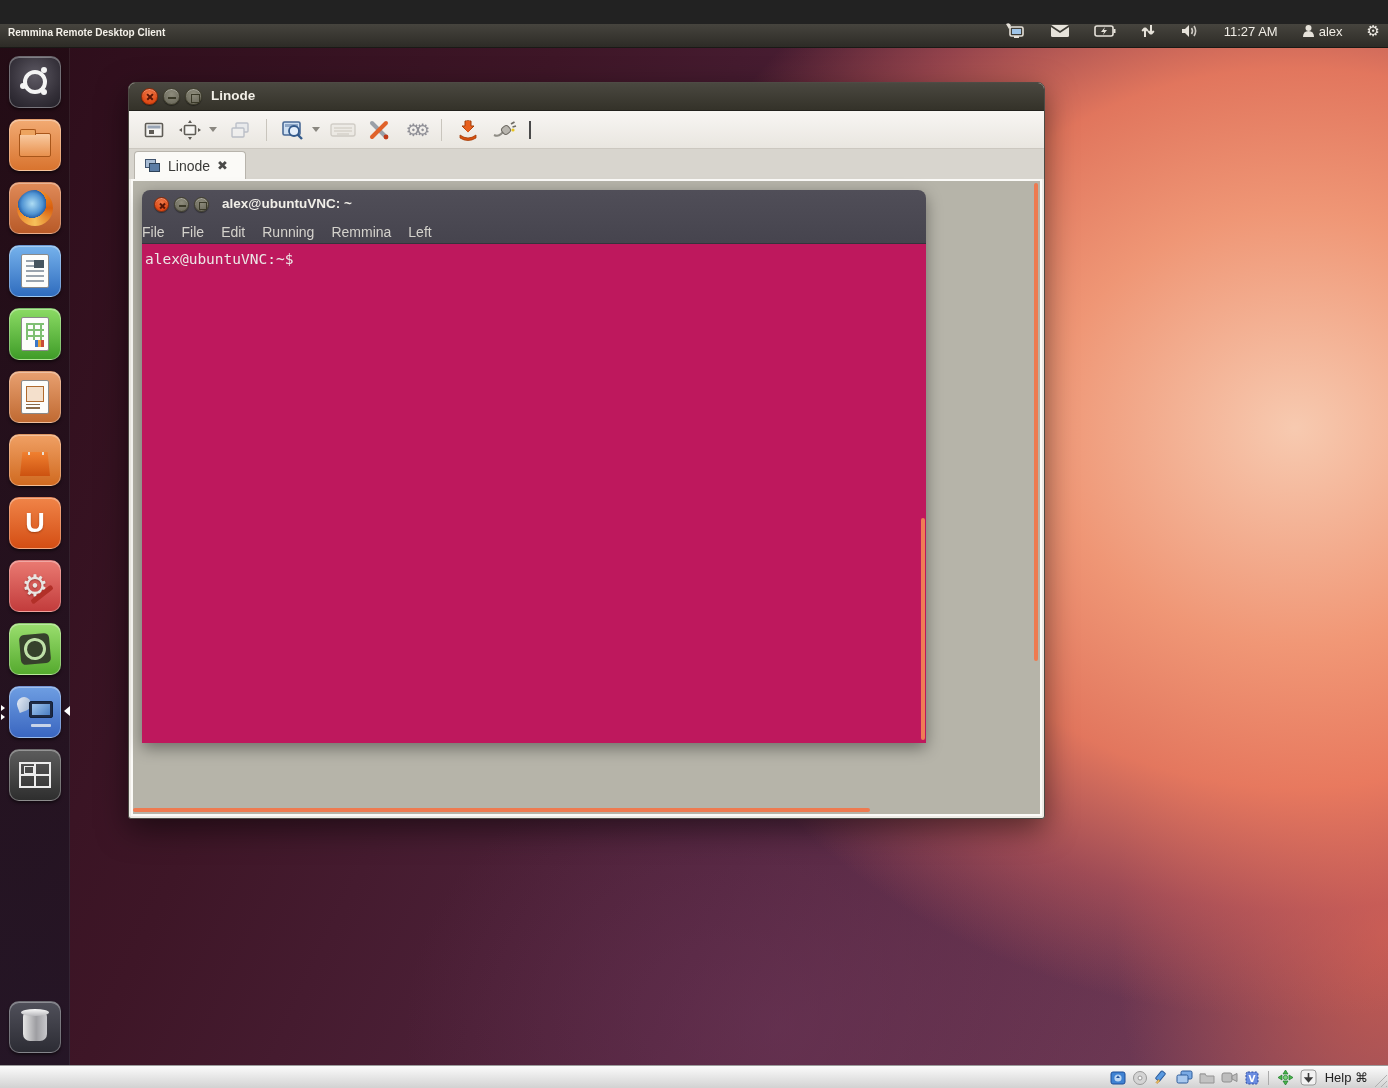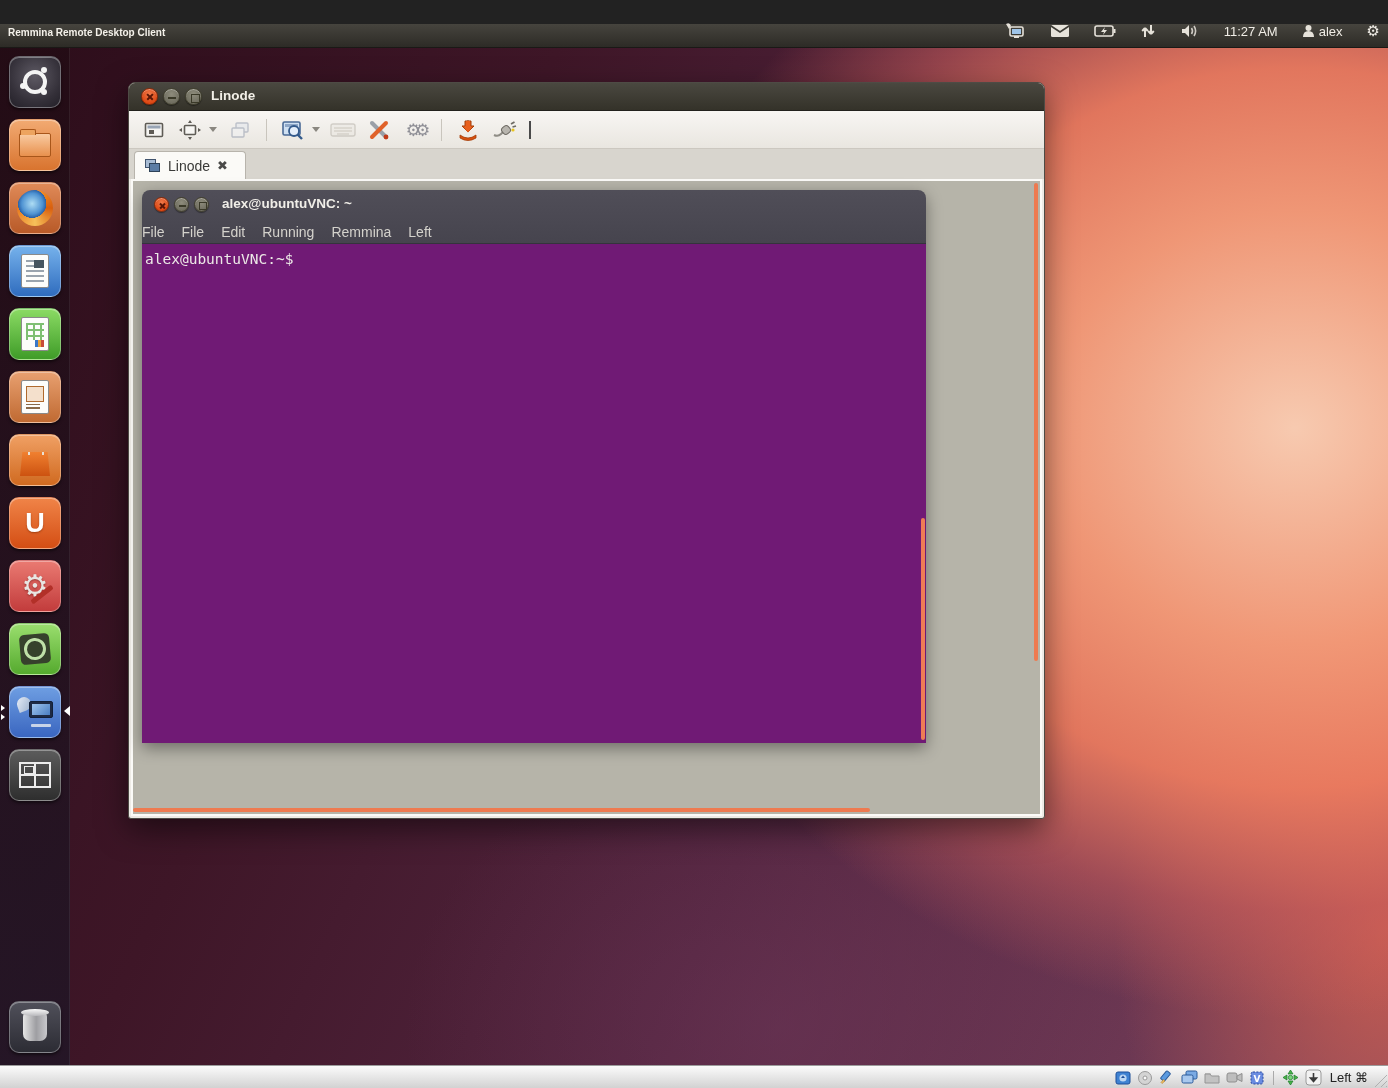--- a/index.html
+++ b/index.html
@@ -155,21 +155,21 @@
   .term-head { position:absolute; top:0; left:0; right:0; height:54px;
     background:linear-gradient(#504e58,#46444e); border-radius:8px 8px 0 0; border-bottom:1px solid #35333c; }
   .term-btns { position:absolute; left:12px; top:7px; display:flex; gap:5px; }
   .term-btns .wbtn { width:15px; height:15px; }
   .term-btns .wbtn-close::before, .term-btns .wbtn-close::after { left:3.5px; top:6.5px; width:7px; }
   .term-btns .wbtn-min::before { left:3.5px; top:7px; width:7px; }
   .term-btns .wbtn-max::before { left:3.5px; top:3.5px; width:6px; height:6px; }
   .term-title { position:absolute; left:80px; top:6px; font-size:13.5px; font-weight:bold; color:#f0eee8; }
   .term-menubar { position:absolute; left:0; top:30px; height:24px; display:flex; align-items:center; gap:17px; }
   .term-menu-item { font-size:14px; color:#d4d2cc; }
-  .term-body { position:absolute; top:54px; left:0; right:0; bottom:0; background:#701a75; }
+  .term-body { position:absolute; top:54px; left:0; right:0; bottom:0; background:#be185d; }
   .term-prompt { position:absolute; left:3px; top:7px; font-family:"DejaVu Sans Mono", monospace; font-size:14.5px; color:#ece8e6; white-space:pre; }
   .term-vscroll { position:absolute; right:1px; top:274px; width:4px; height:222px; background:#ef7c55; border-radius:2px; }
 
   
   svg { display:block; }
 </style>
 </head>
 <body>
 
 <div class="screen">
@@ -453,18 +453,18 @@
             <path d="M8.5 1 L11 5 H6 Z M8.5 16 L6 12 H11 Z M1 8.5 L5 6 V11 Z M16 8.5 L12 6 V11 Z" fill="#4ab44a" stroke="#1a7a2a" stroke-width="0.7"></path>
             <circle cx="8.5" cy="8.5" r="2.2" fill="#7ad47a" stroke="#1a7a2a" stroke-width="0.7"></circle>
           </svg>
       </span>
       <span class="sbicon">
         <svg width="17" height="17" viewBox="0 0 17 17">
             <rect x="1" y="1" width="15" height="15" rx="3" fill="#f2f2f2" stroke="#9a9a9a"></rect>
             <path d="M8.5 4 V10 M8.5 12.5 L5.5 9 H11.5 Z" fill="#3a3a3a" stroke="#3a3a3a" stroke-width="1.6"></path>
           </svg>
       </span>
-      <span class="hostkey">Left ⌘</span>
+      <span class="hostkey">Help ⌘</span>
     </div>
     <div class="grip"></div>
   </div>
 
 </div>
 
 </body></html>

